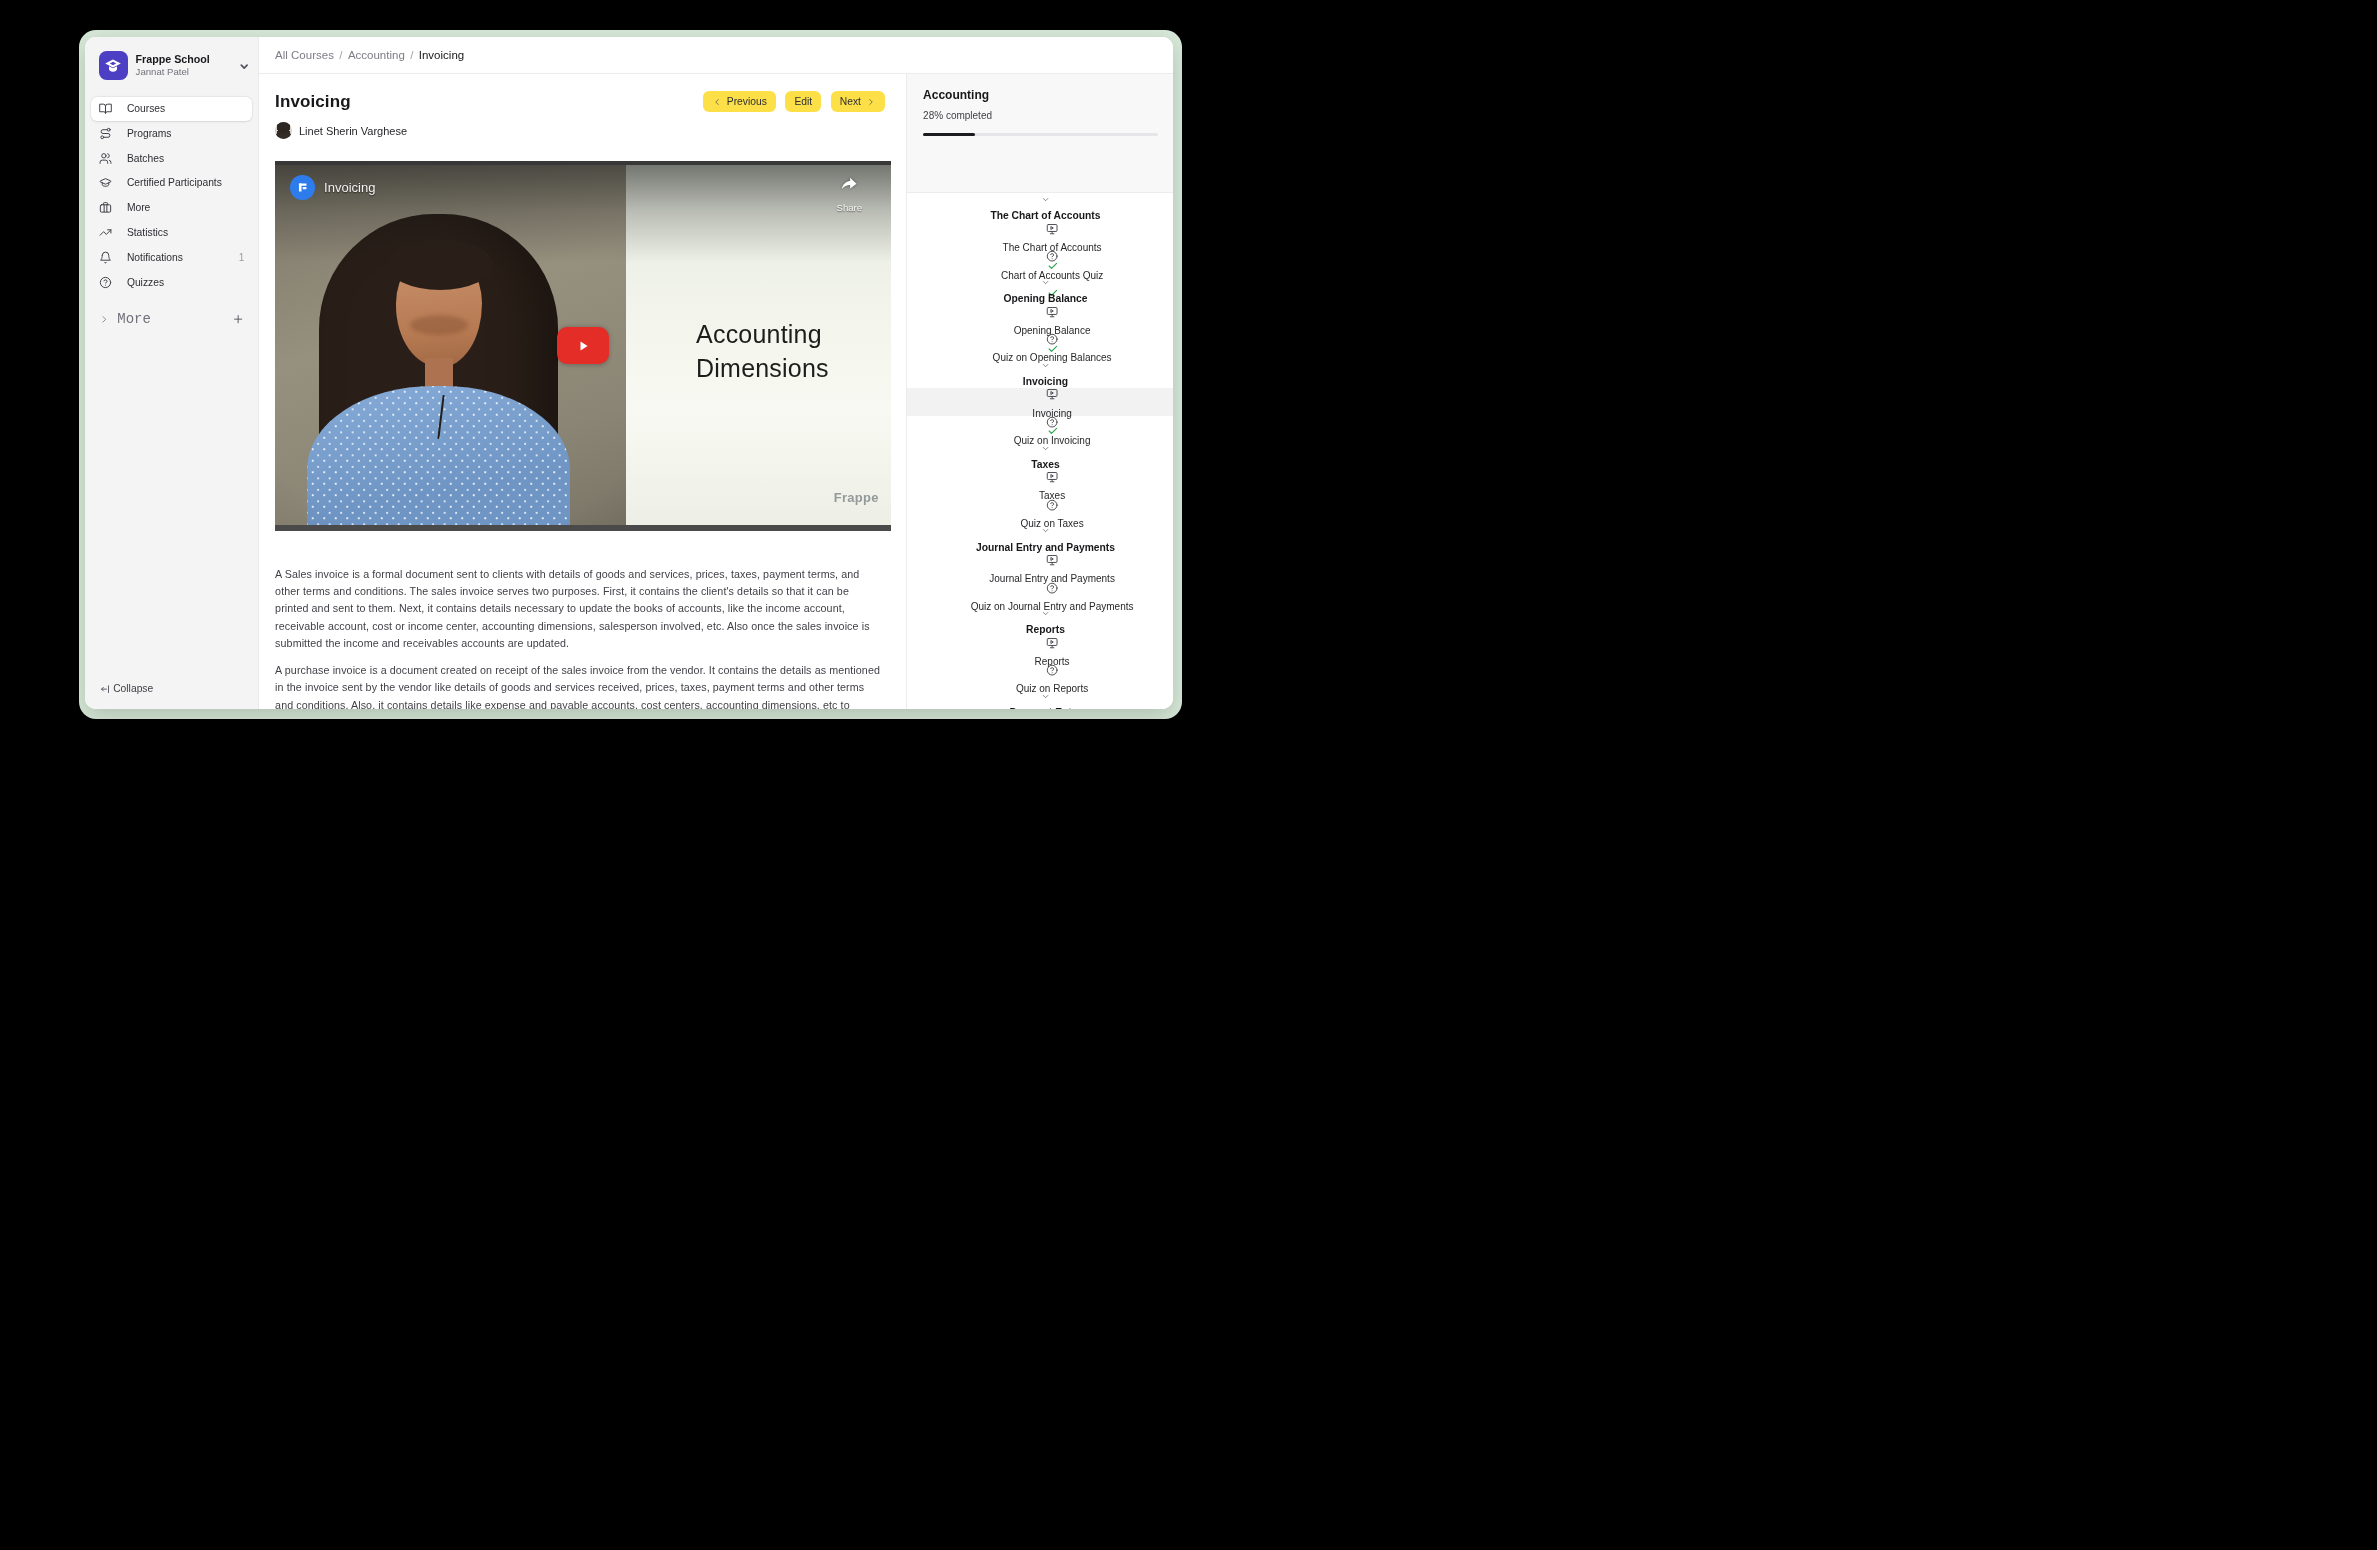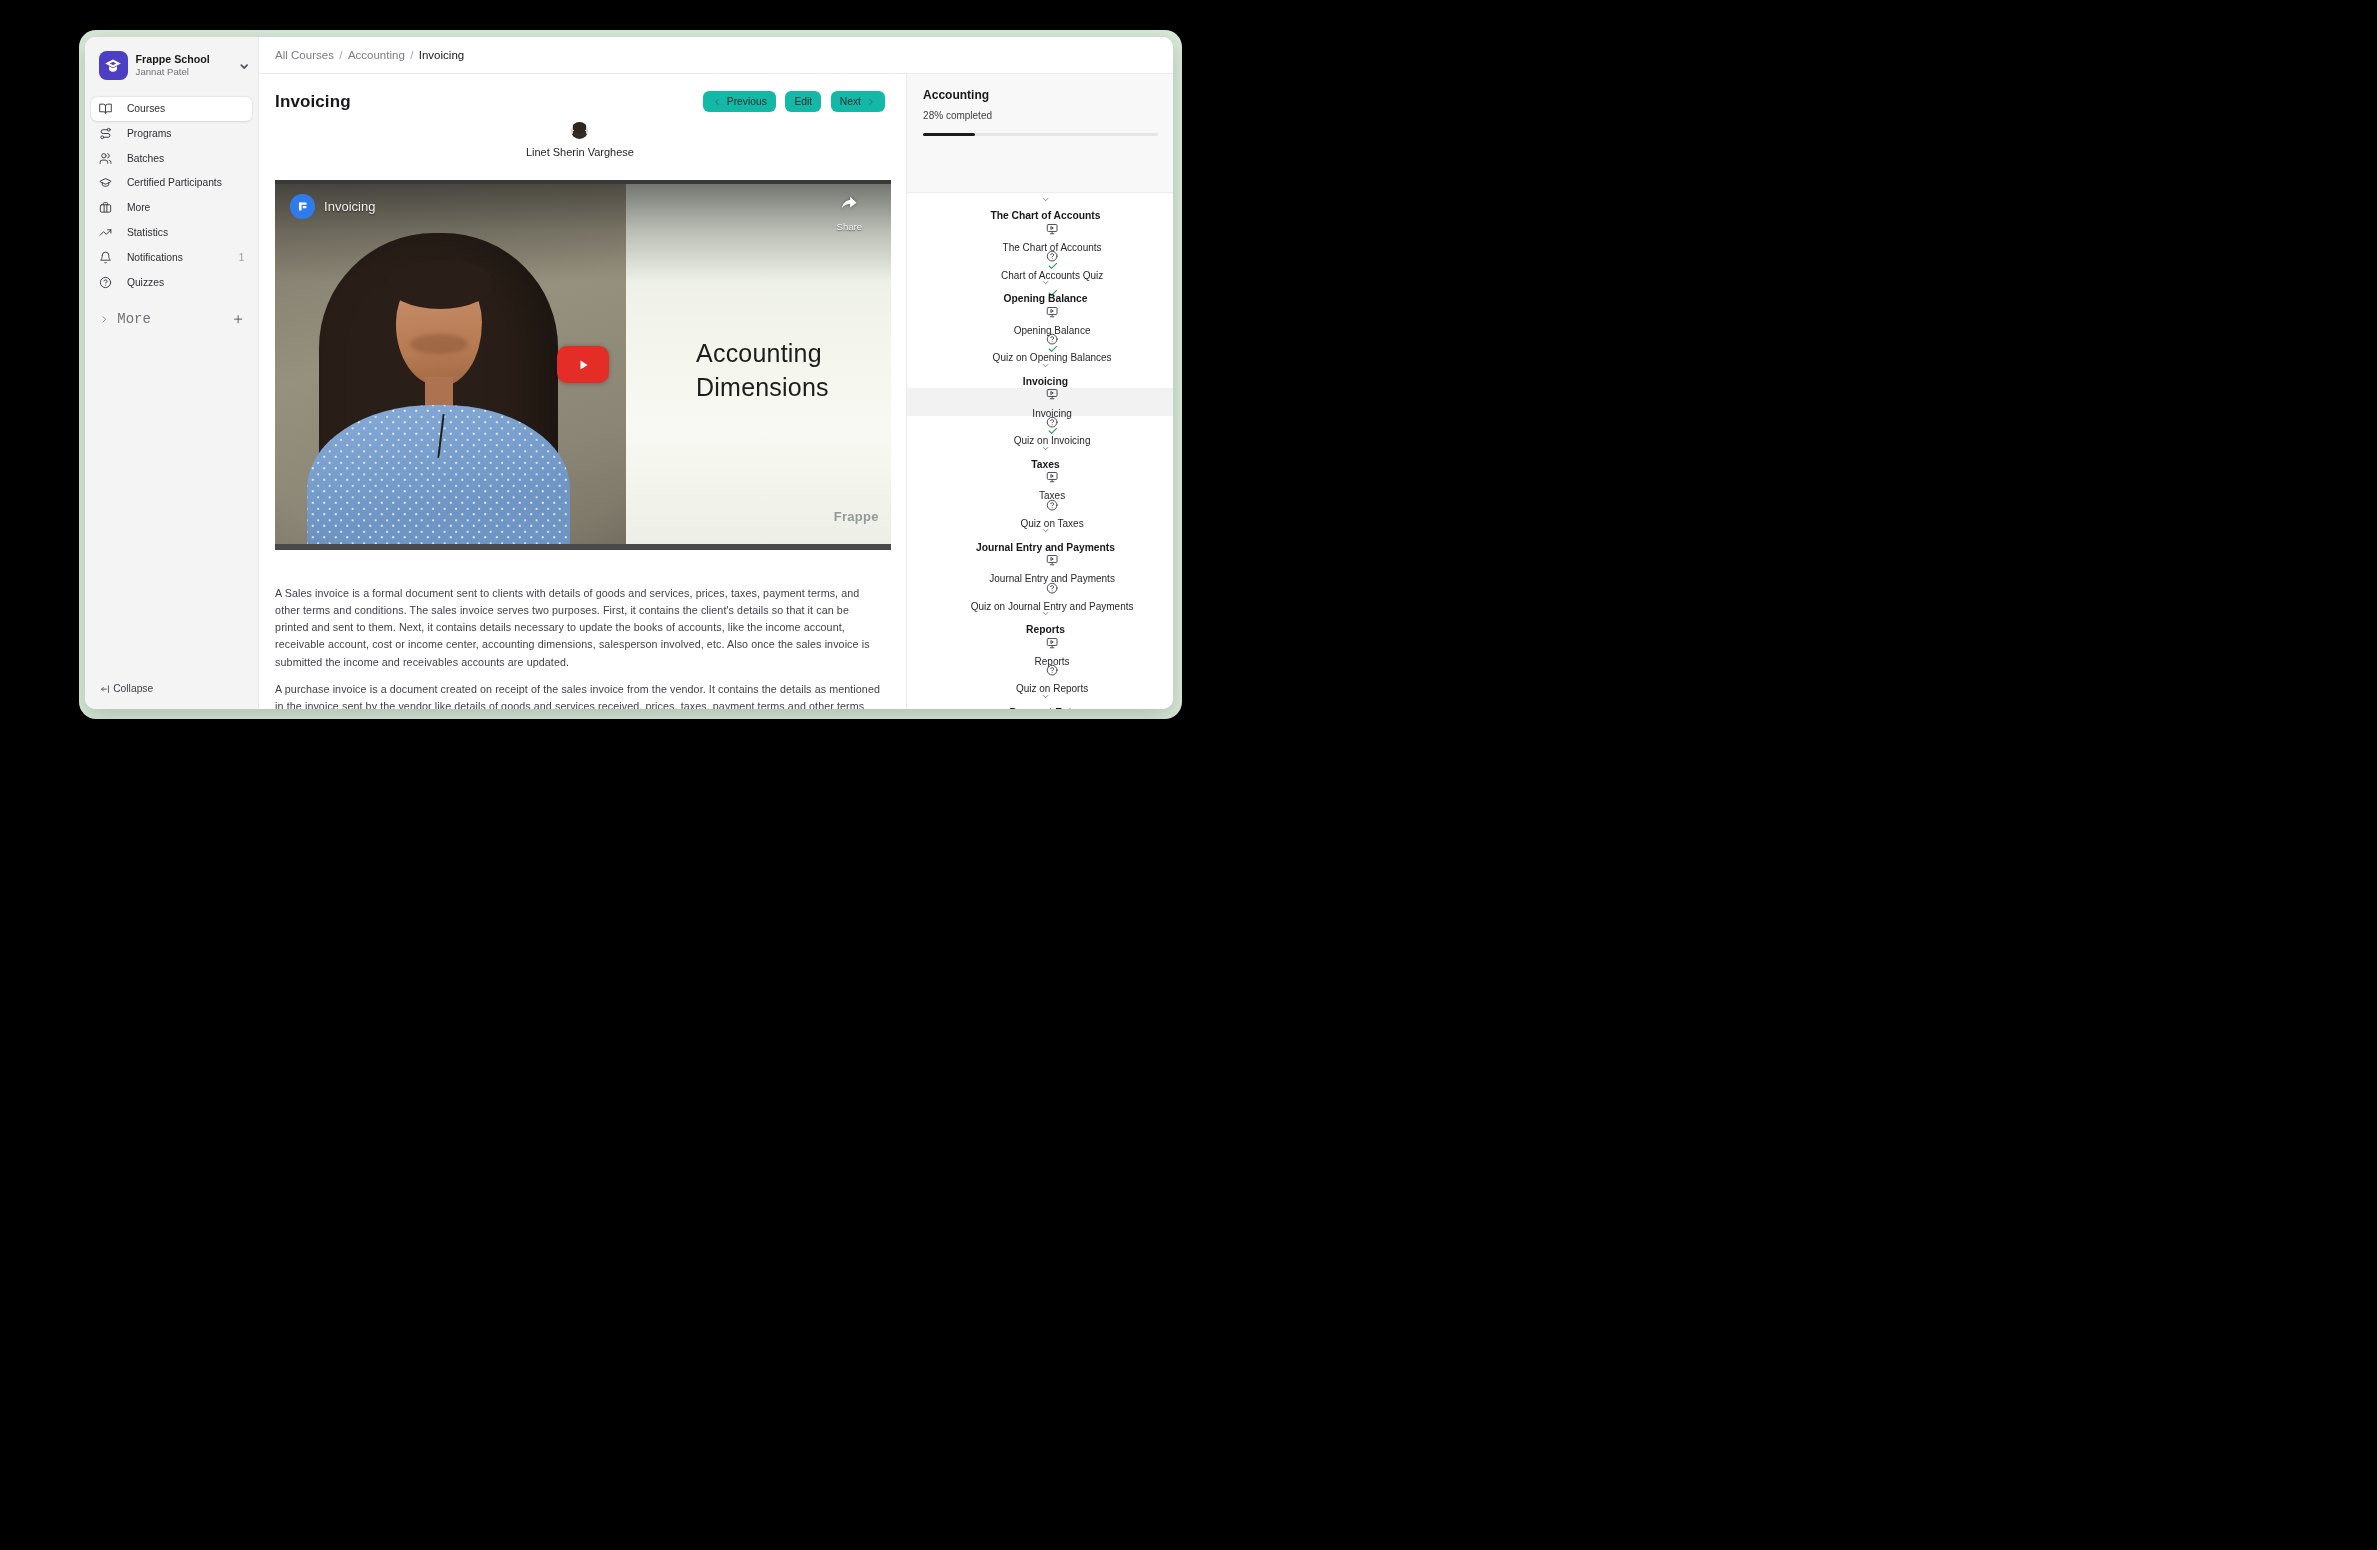--- a/index.html
+++ b/index.html
@@ -45,25 +45,25 @@
   .crumbs .sep { color:#a1a1aa; }
   .crumbs .link { color:#7c7c85; cursor:default; }
   .crumbs .current { color:#18181b; font-weight:500; }
 
   
   .main { position:absolute; left:174px; right:267px; top:37px; bottom:0; background:#fff; overflow:hidden; }
   .content { padding:17px 21.4px 0 16px; }
   .title-row { display:flex; align-items:center; }
   .page-title { font-size:17px; font-weight:700; color:#18181b; letter-spacing:0.1px; flex:1; }
   .btn-row { display:flex; gap:9.2px; }
-  .btn { display:flex; align-items:center; gap:4.6px; height:21.4px; padding:0 9.2px; background:#14b8a6;
+  .btn { display:flex; align-items:center; gap:4.6px; height:21.4px; padding:0 9.2px; background:#fde047;
          border:none; border-radius:6.1px; font-size:10.3px; color:#2e2e33;
          font-family:inherit; cursor:default; }
   .btn .chev { width:10px; height:10px; color:#52525b; display:flex; }
-  .author-row { display:flex; align-items:center; gap:6.9px; margin-top:10px;flex-direction:column; }
+  .author-row { display:flex; align-items:center; gap:6.9px; margin-top:10px; }
   .author-avatar { width:17px; height:17px; border-radius:50%; flex:0 0 auto;
       background:radial-gradient(circle at 50% 28%, #2e2620 0 46%, transparent 47%),
                  radial-gradient(circle at 50% 78%, #332b26 0 45%, transparent 46%),
                  radial-gradient(circle at 50% 45%, #c08a68 0 26%, transparent 27%),
                  linear-gradient(#e8e2dc,#d6cfc8);
       box-shadow:inset 0 0 0 0.8px rgba(0,0,0,.08); }
   .author-name { font-size:11px; color:#27272a; }
 
   
   .video { position:relative; margin-top:21.4px; width:616px; height:370px; background:#3a3a3a; }

